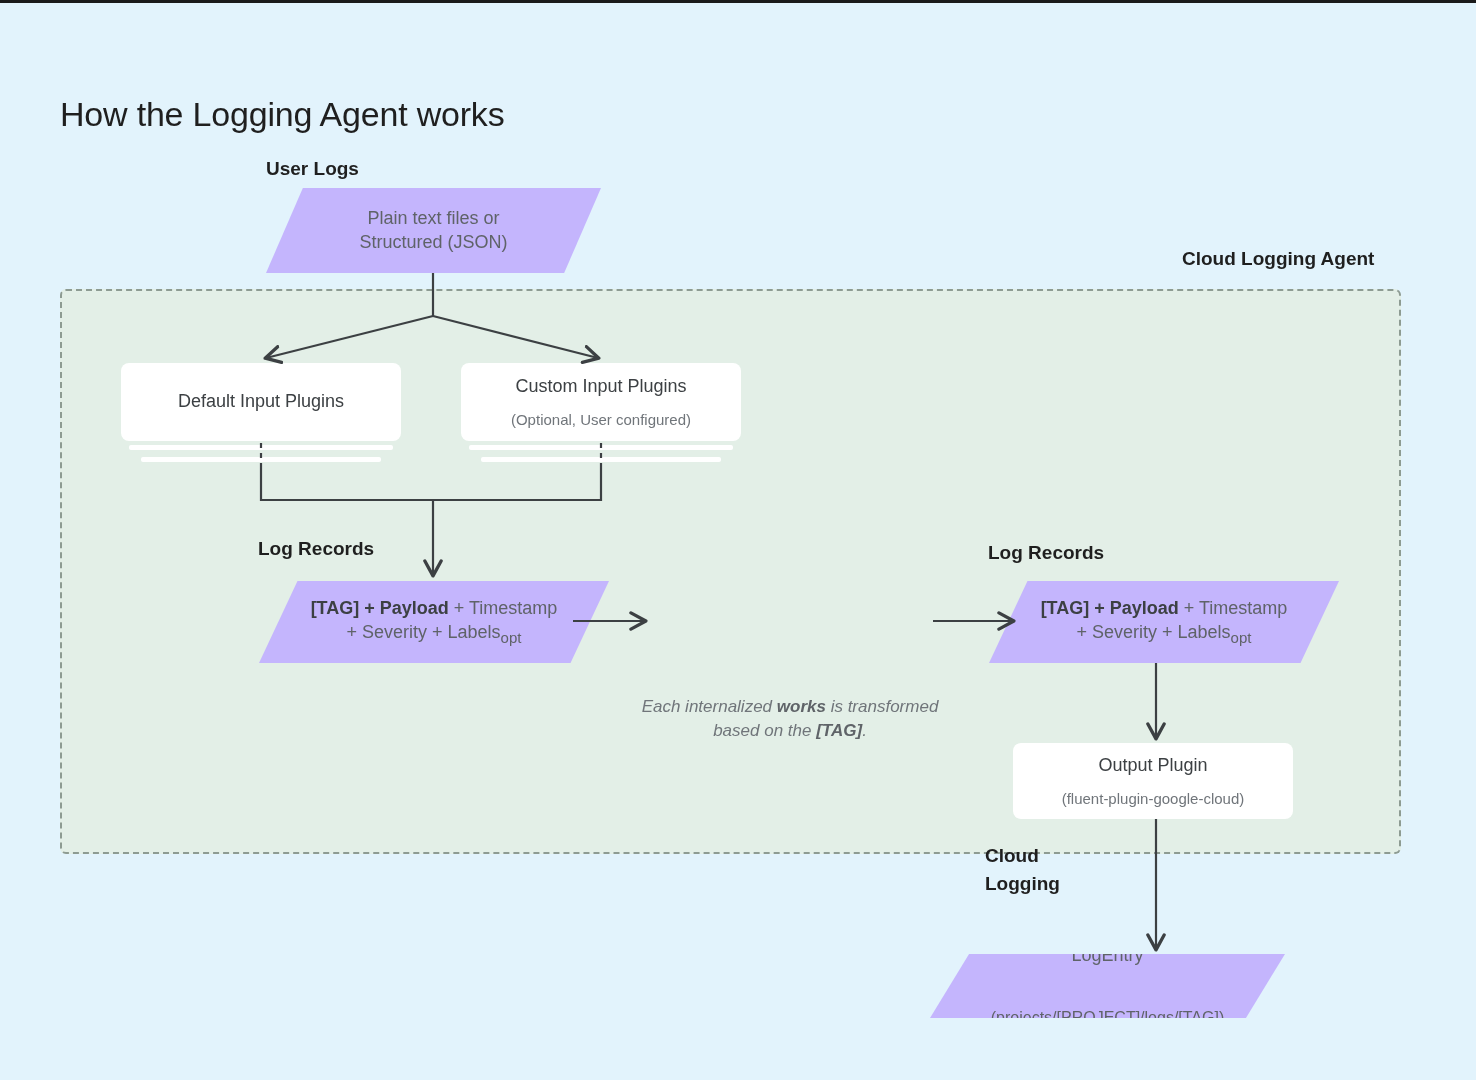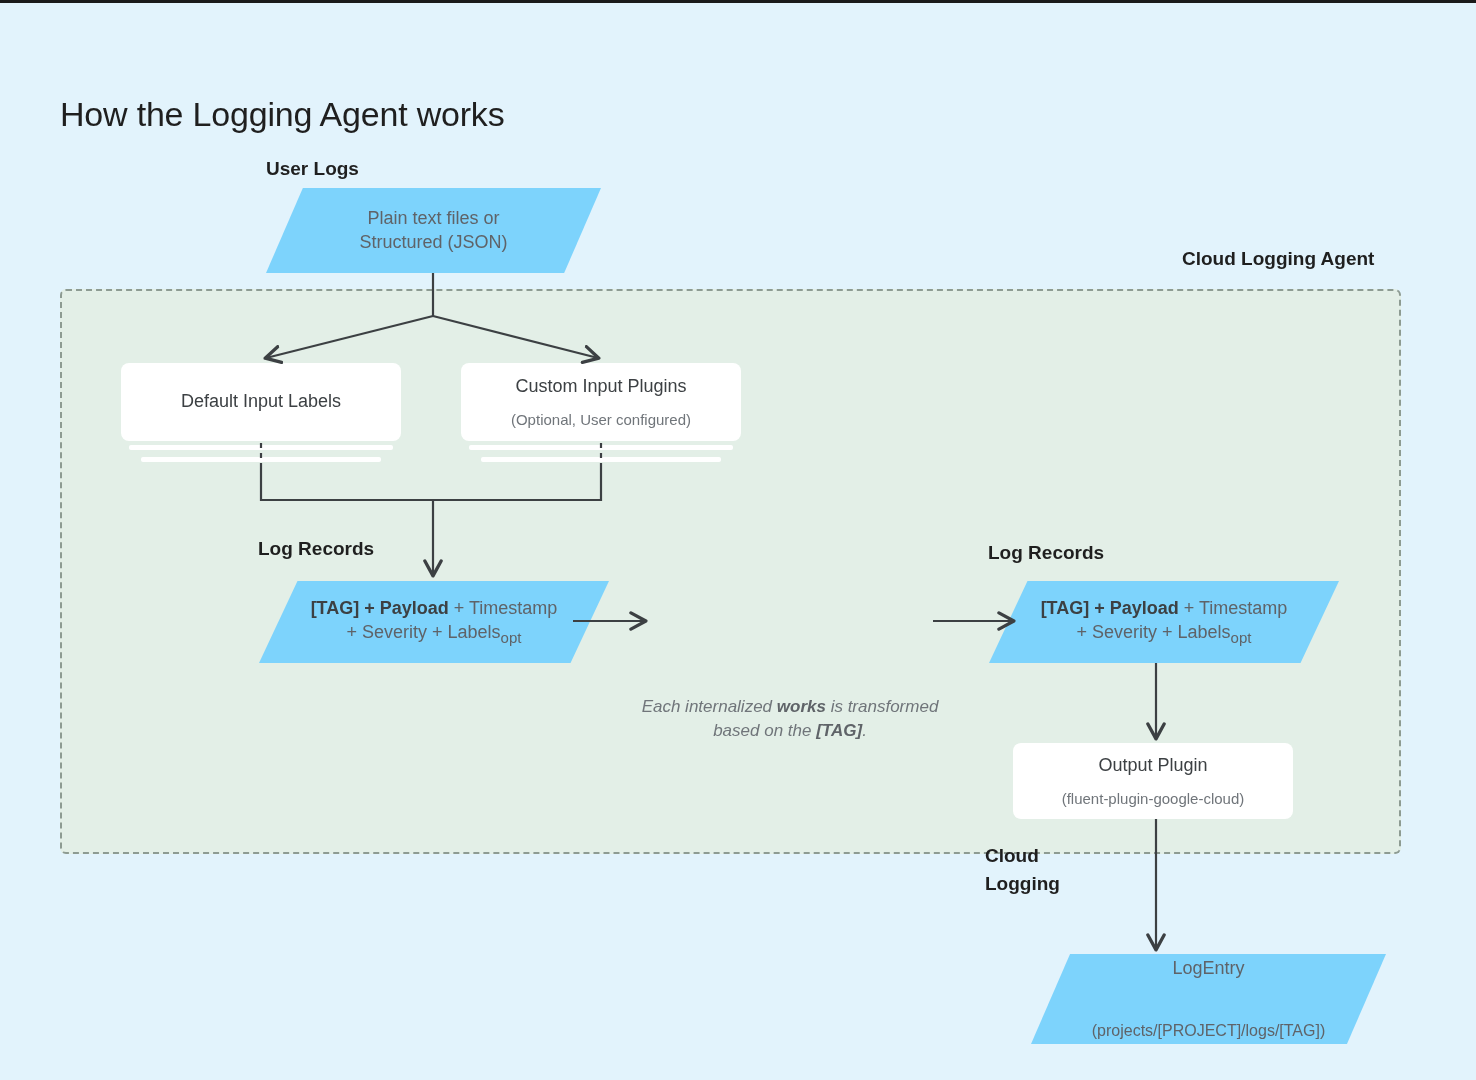--- a/index.html
+++ b/index.html
@@ -53,21 +53,21 @@
     left: 60px; top: 286px;
     width: 1341px; height: 565px;
     background: #e3efe7;
     border: 2px dashed #8d9b92;
     border-radius: 6px;
     box-sizing: border-box;
   }
 
   
   .para {
-    background: #7dd3fc;
+    background: #c4b5fd;
     display: flex;
     flex-direction: column;
     align-items: center;
     justify-content: center;
     -webkit-clip-path: polygon(11% 0, 100% 0, 89% 100%, 0 100%);
     clip-path: polygon(11% 0, 100% 0, 89% 100%, 0 100%);
     color: #5f6368;
     text-align: center;
     line-height: 1.32;
   }
@@ -82,22 +82,22 @@
     left: 259px; top: 578px;
     width: 350px; height: 82px;
     font-size: 18px;
   }
   #para-records-right {
     left: 989px; top: 578px;
     width: 350px; height: 82px;
     font-size: 18px;
   }
   #para-logentry {
-    left: 1031px; top: 951px;
-    width: 355px; height: 90px;
+    left: 930px; top: 951px;
+    width: 355px; height: 64px;
     font-size: 18px;
     gap: 40px;
   }
   .para .sub { font-size: 16px; }
   .bold-dark { font-weight: 700; color: #3c4043; }
 
   
   .cardwrap { position: absolute; }
   .card {
     position: relative;
@@ -168,21 +168,21 @@
   <div class="abs section-label" id="label-cloud-logging">Cloud
 Logging</div>
 
   <div class="abs para" id="para-user-logs">
     <span class="line">Plain text files or</span>
     <span class="line">Structured (JSON)</span>
   </div>
 
   <div class="cardwrap" id="box-default-input">
     <div class="card">
-      <div class="title">Default Input Labels</div>
+      <div class="title">Default Input Plugins</div>
     </div>
     <div class="stack1" style="top:82px"></div>
     <div class="stack2" style="top:94px"></div>
   </div>
 
   <div class="cardwrap" id="box-custom-input">
     <div class="card">
       <div class="title">Custom Input Plugins</div>
       <div class="sub">(Optional, User configured)</div>
     </div>

